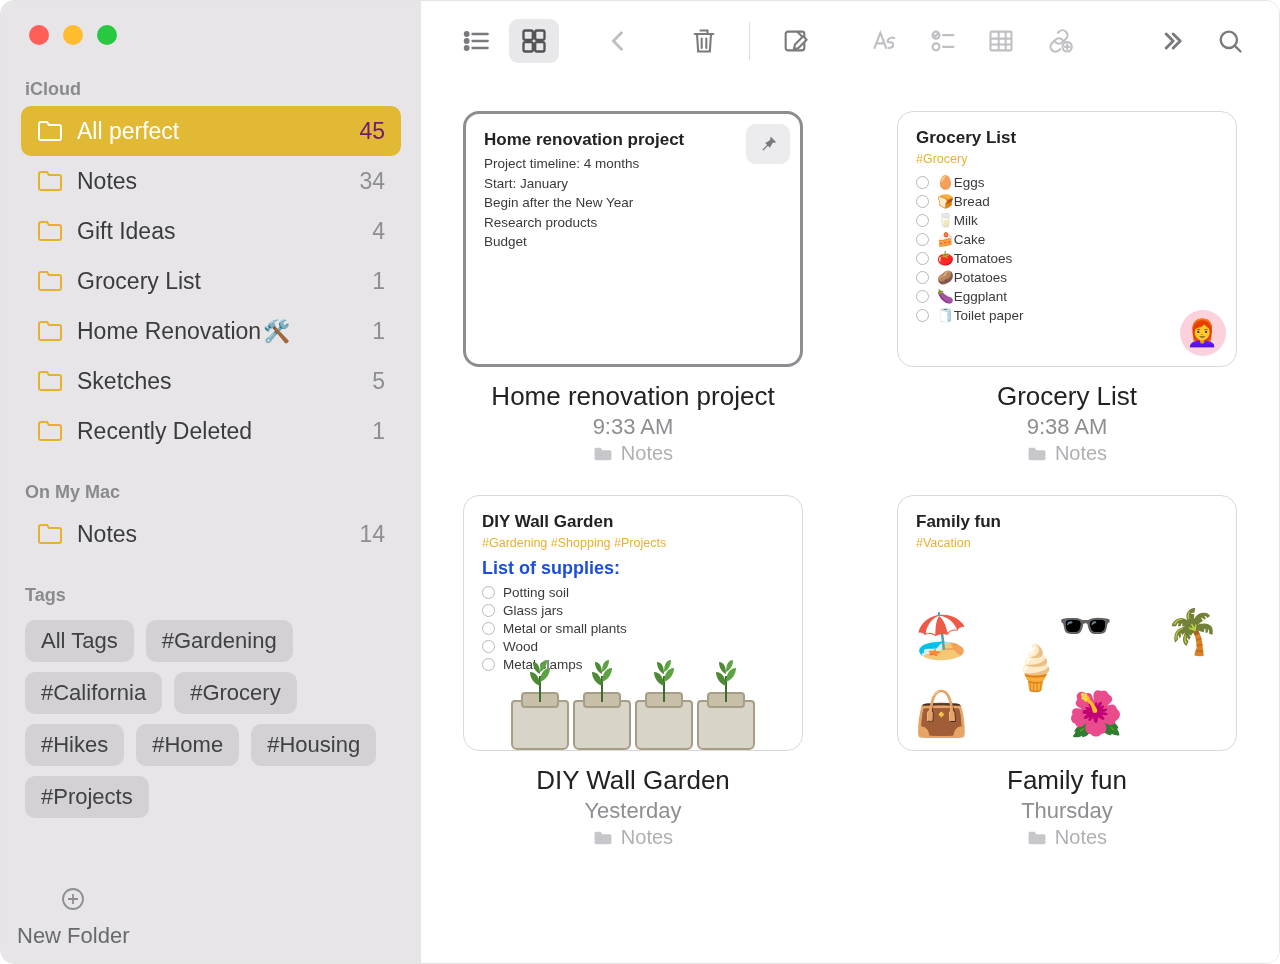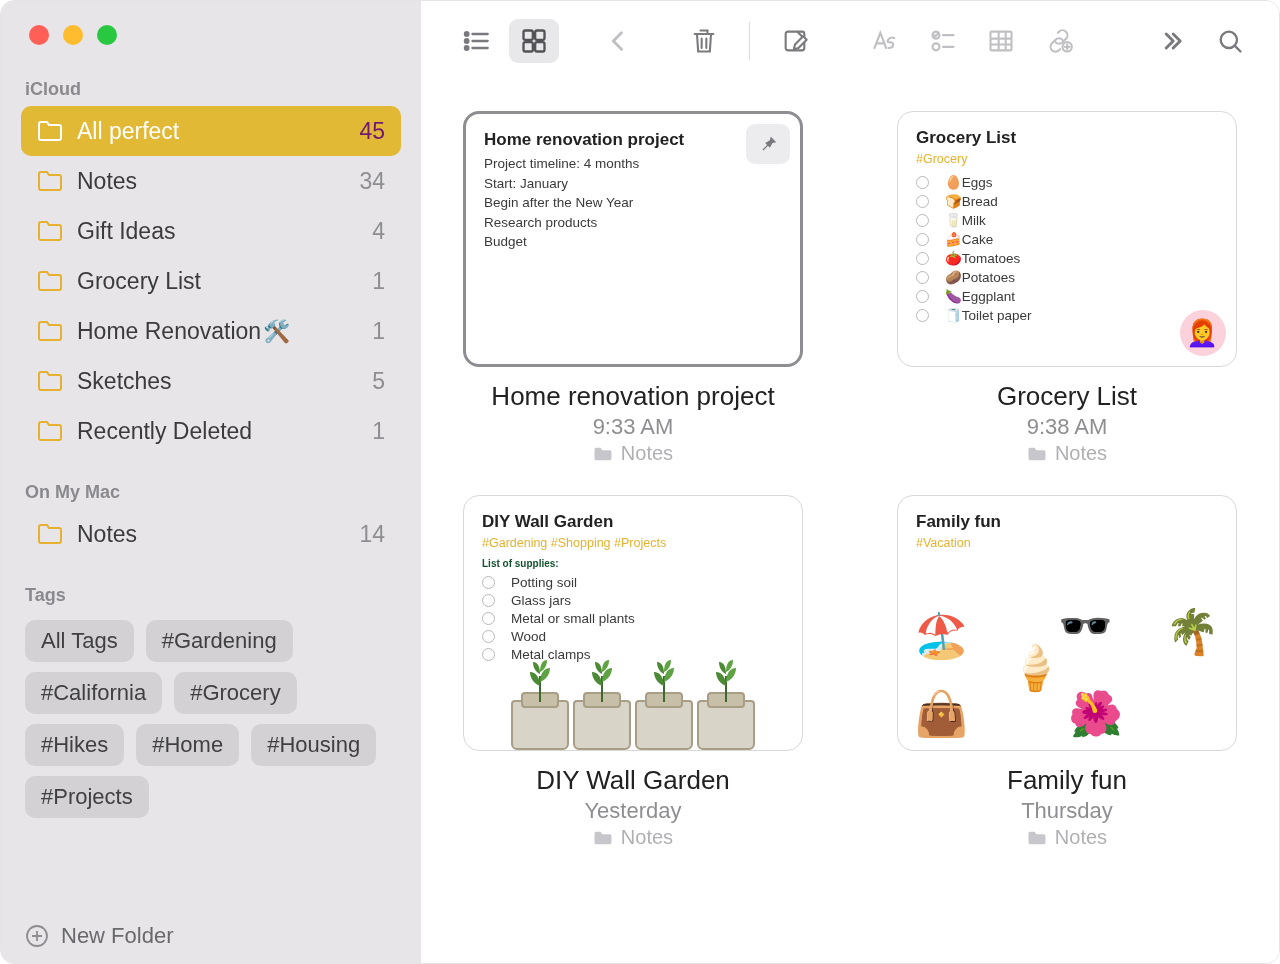--- a/index.html
+++ b/index.html
@@ -55,23 +55,23 @@
 
   
   .tags-wrap { padding: 0 24px; margin-top: 8px; display:flex; flex-wrap:wrap; gap:10px 12px; }
   .tag-pill {
     background: #d3d1d3; color: #404043;
     font-size: 22px; padding: 8px 16px; border-radius: 10px;
     cursor: default;
   }
 
   .new-folder {
-    position: absolute; left: 24px; bottom: 14px;
+    position: absolute; left: 16px; bottom: 14px;
     display: flex; align-items: center; gap: 12px;
-    color: #69696d; font-size: 22px;
+    color: #69696d; font-size: 22px; flex-direction: column;
   }
   .new-folder svg { width: 24px; height: 24px; }
 
   
   .main { flex: 1; background: #fff; display:flex; flex-direction:column; }
   .toolbar {
     height: 80px; display: flex; align-items: center; padding: 0 24px 0 30px;
     gap: 8px; color: #9b9b9f;
   }
   .tbtn {
@@ -89,23 +89,23 @@
   .grid { display:grid; grid-template-columns: 1fr 1fr; gap: 30px 90px; }
   .card-wrap { display:flex; flex-direction:column; align-items:center; }
   .card {
     width: 340px; height: 256px; border: 1px solid #d9d9dc; border-radius: 16px;
     background:#fff; padding: 16px 18px; position:relative; overflow:hidden;
   }
   .card.selected { border: 3px solid #8e8e92; }
   .card-title { font-weight:700; font-size:17px; color:#222; margin-bottom:4px;}
   .card-tags { font-size:12.5px; color:#e6b12e; margin-bottom:8px; font-weight:500;}
   .card-body { font-size:13.5px; color:#3a3a3c; line-height:1.45; white-space:pre-line;}
-  .card-sub { font-size:10px; color:#14532d; font-weight:700; margin-bottom:6px;}
+  .card-sub { font-size:18px; color:#1d4ed8; font-weight:700; margin-bottom:6px;}
   .card-list { list-style:none; }
-  .card-list li { display:flex; align-items:center; gap:16px; font-size:13.5px; color:#3a3a3c; margin-bottom:3px;}
+  .card-list li { display:flex; align-items:center; gap:8px; font-size:13.5px; color:#3a3a3c; margin-bottom:3px;}
   .bullet { width:13px; height:13px; border:1.5px solid #b8b8bc; border-radius:50%; flex:0 0 auto;}
   .pin-badge {
     position:absolute; top:10px; right:10px; width:44px; height:40px;
     background:#ececee; border-radius:9px; display:flex; align-items:center; justify-content:center;
     color:#7a7a7e;
   }
   .pin-badge svg{ width:22px; height:22px;}
   .avatar {
     position:absolute; right:10px; bottom:10px; width:46px; height:46px; border-radius:50%;
     background:#fbd1dc; display:flex; align-items:center; justify-content:center; font-size:26px;

